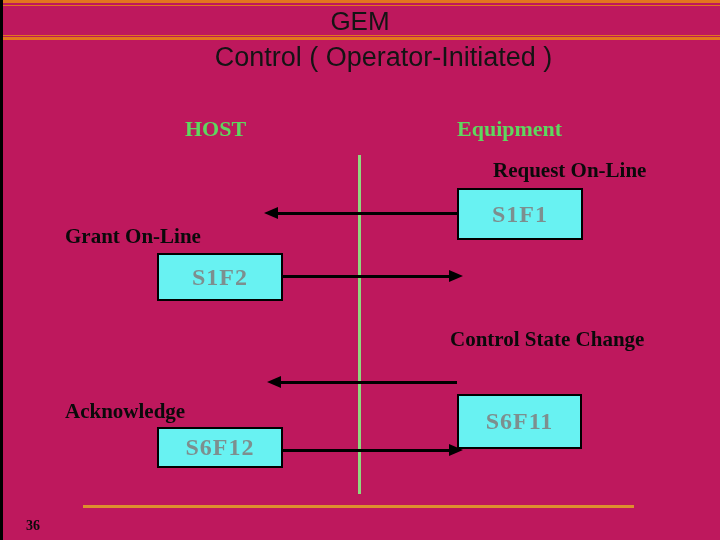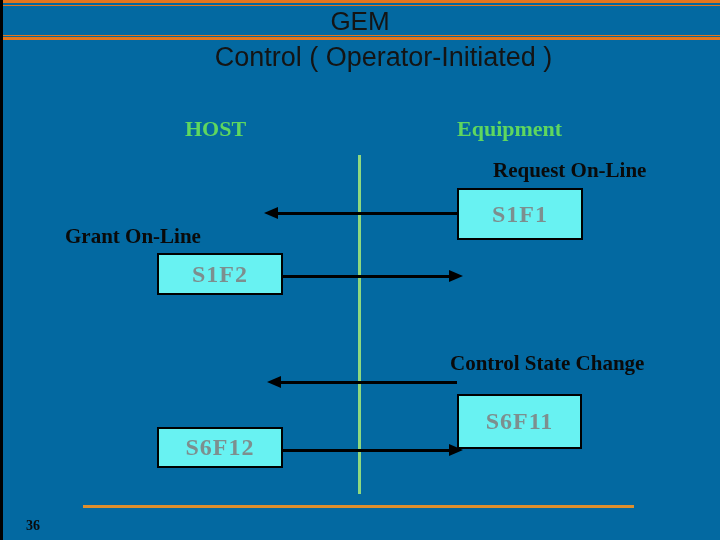--- a/index.html
+++ b/index.html
@@ -1,19 +1,19 @@
 <!DOCTYPE html>
 <html><head>
 <meta charset="utf-8">
 <style>
   html,body{margin:0;padding:0;background:#ffffff;}
   .slide{
     position:relative;
     width:720px;height:540px;
-    background:#0369a1;
+    background:#be185d;
     overflow:hidden;
     font-family:"Liberation Serif", serif;
   }
   
   .rule{position:absolute;left:0;right:0;background:#E2751E;}
   .rule-top-thick{top:0;height:3px;}
   .rule-top-thin{top:5px;height:1px;}
   .rule-mid-thin{top:35px;height:1px;}
   .rule-mid-thick{top:37px;height:3px;}
   .rule-bottom{position:absolute;left:83px;width:551px;top:505px;height:3px;background:#DE8F2E;}
@@ -75,28 +75,29 @@
   <div class="participant participant-equipment">Equipment</div>
 
   <div class="lifeline"></div>
 
   <div class="msg-label" style="left:493px;top:158px;">Request On-Line</div>
   <div class="msg-box" style="left:457px;top:188px;width:126px;height:52px;">S1F1</div>
   <div class="arrow-shaft" style="left:276px;top:212px;width:181px;"></div>
   <div class="arrow-head head-left" style="left:264px;top:207px;"></div>
 
   <div class="msg-label" style="left:65px;top:224px;">Grant On-Line</div>
-  <div class="msg-box" style="left:157px;top:253px;width:126px;height:42px;">S1F2</div>
+  <div class="msg-box" style="left:157px;top:253px;width:126px;height:48px;">S1F2</div>
   <div class="arrow-shaft" style="left:283px;top:275px;width:168px;"></div>
   <div class="arrow-head head-right" style="left:449px;top:270px;"></div>
 
-  <div class="msg-label" style="left:450px;top:327px;margin-top:24px;">Control State Change</div>
+  <div class="msg-label" style="left:450px;top:327px;">Control State Change</div>
   <div class="msg-box" style="left:457px;top:354px;width:125px;height:55px;margin-top:40px;">S6F11</div>
   <div class="arrow-shaft" style="left:279px;top:381px;width:178px;"></div>
   <div class="arrow-head head-left" style="left:267px;top:376px;"></div>
 
+  <div class="msg-label" style="left:65px;top:399px;">Acknowledge</div>
   <div class="msg-box" style="left:157px;top:427px;width:126px;height:41px;">S6F12</div>
   <div class="arrow-shaft" style="left:283px;top:449px;width:168px;"></div>
   <div class="arrow-head head-right" style="left:449px;top:444px;"></div>
 
   <div class="page-number">36</div>
 
 </div>
 
 </body></html>

